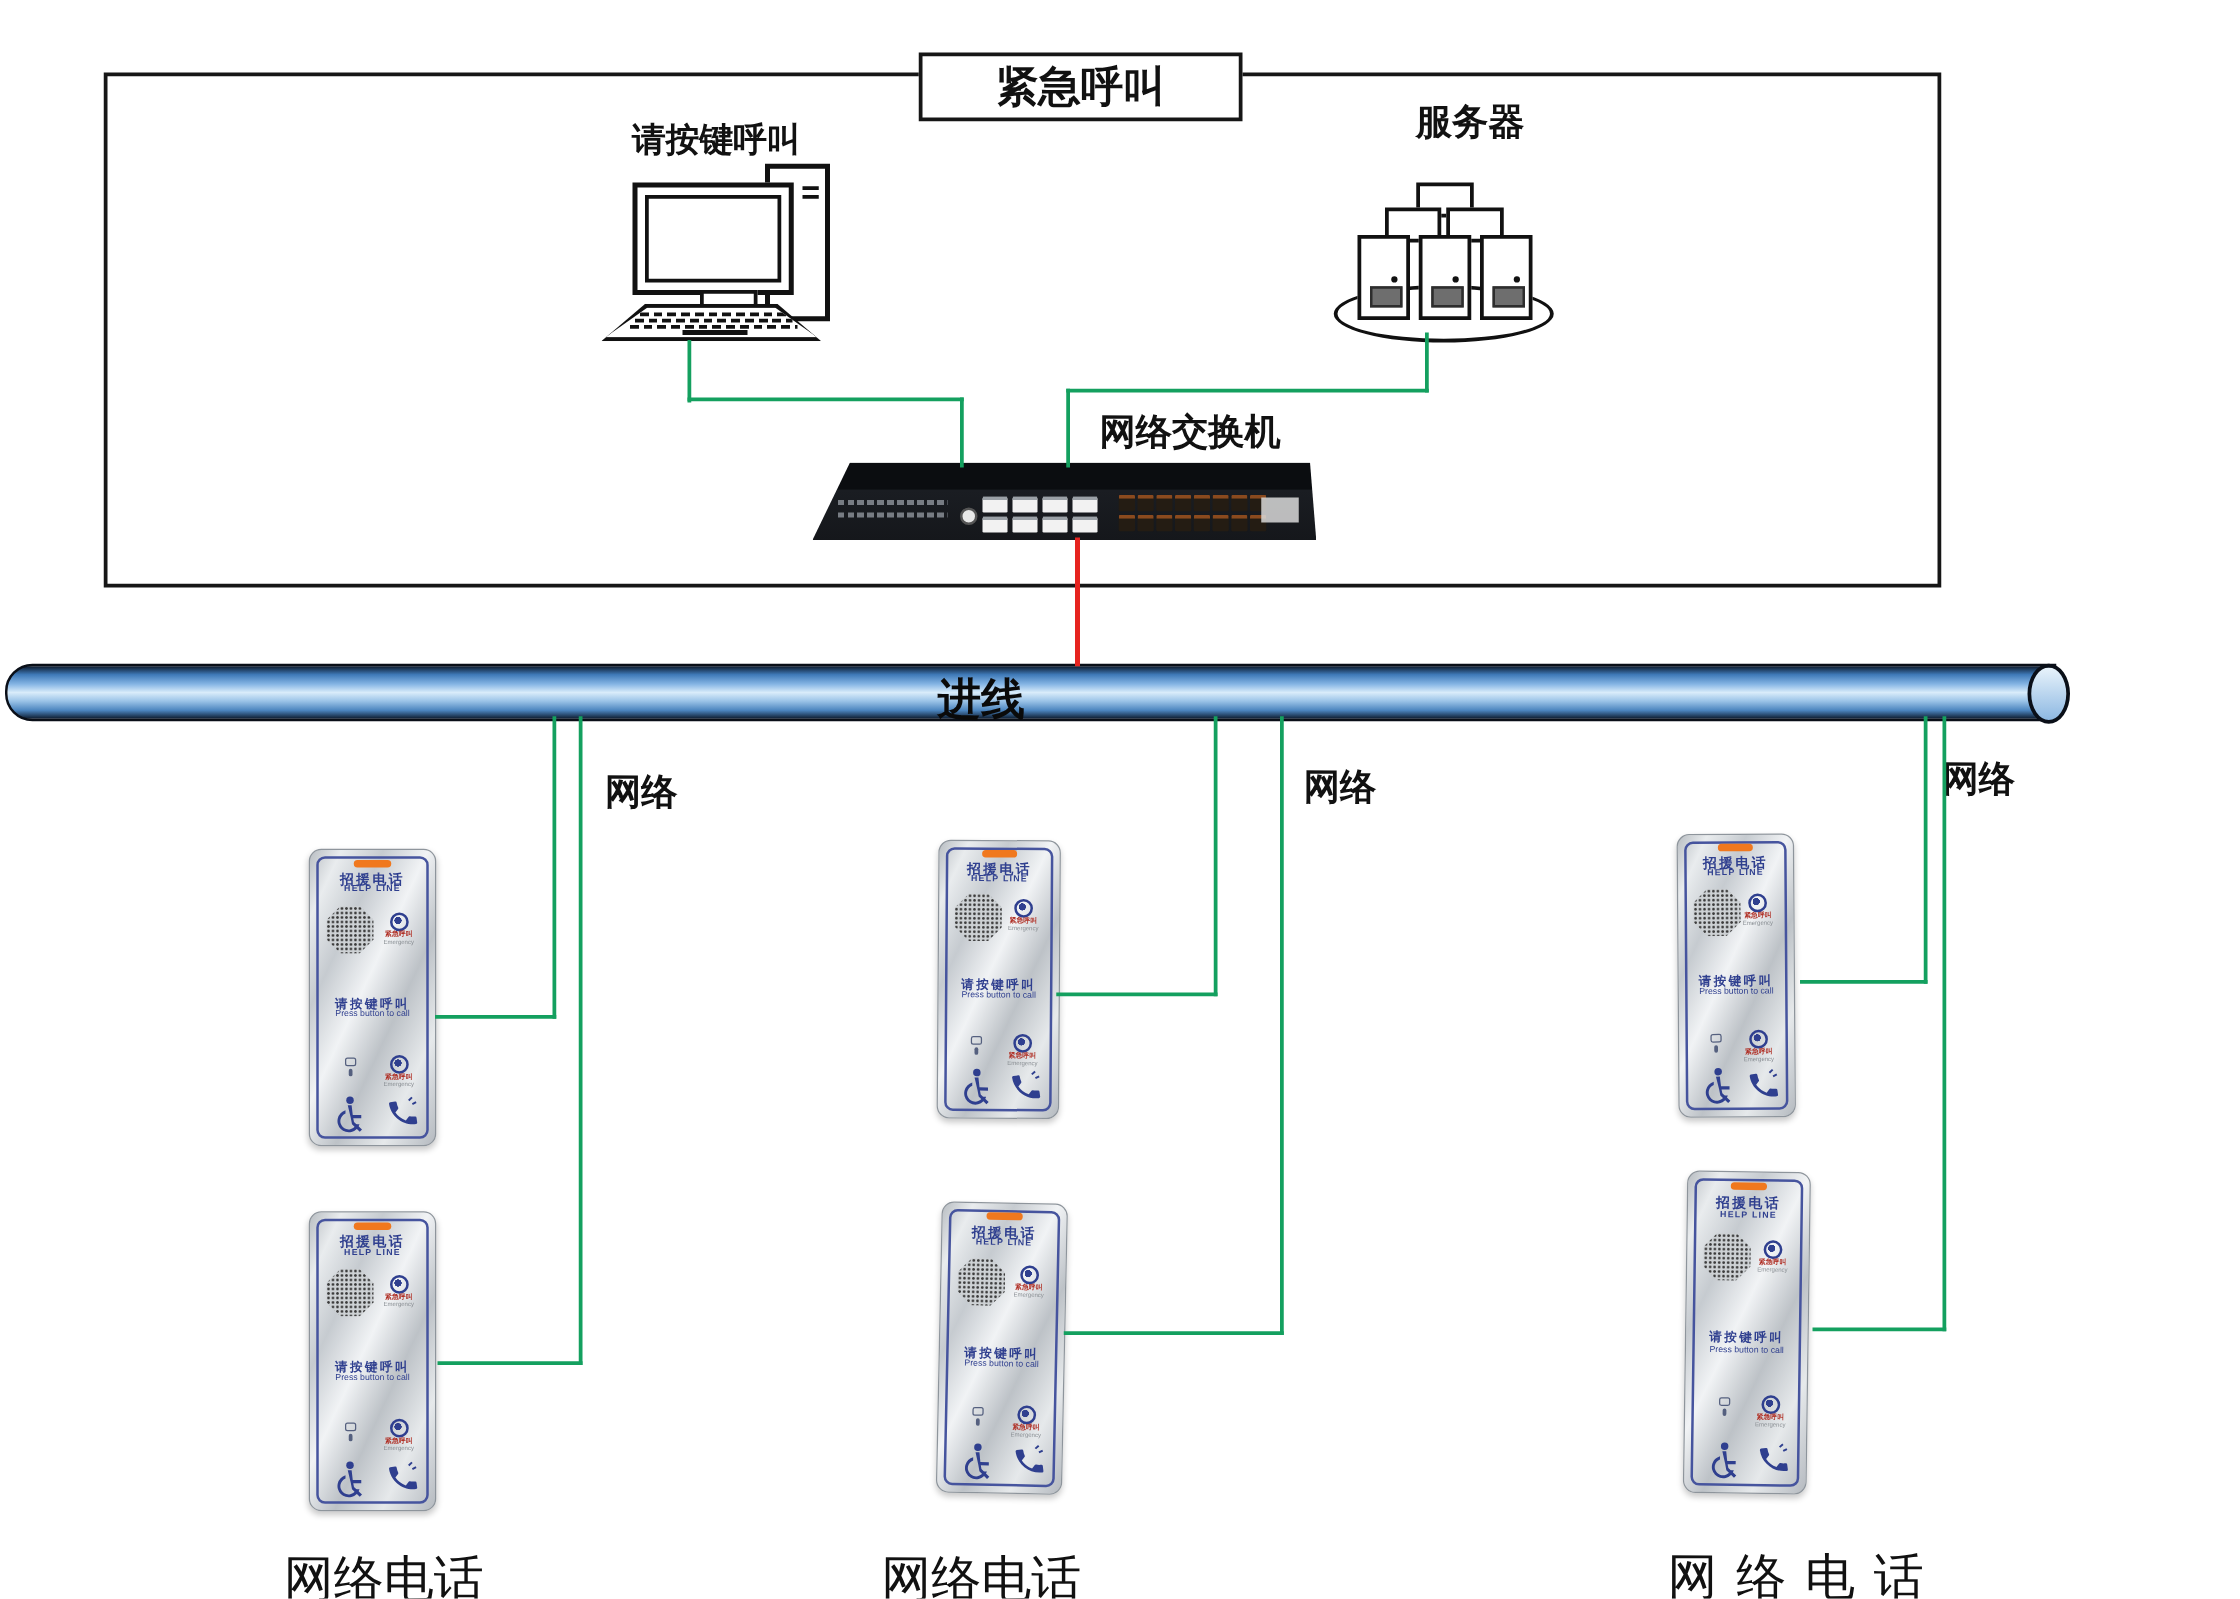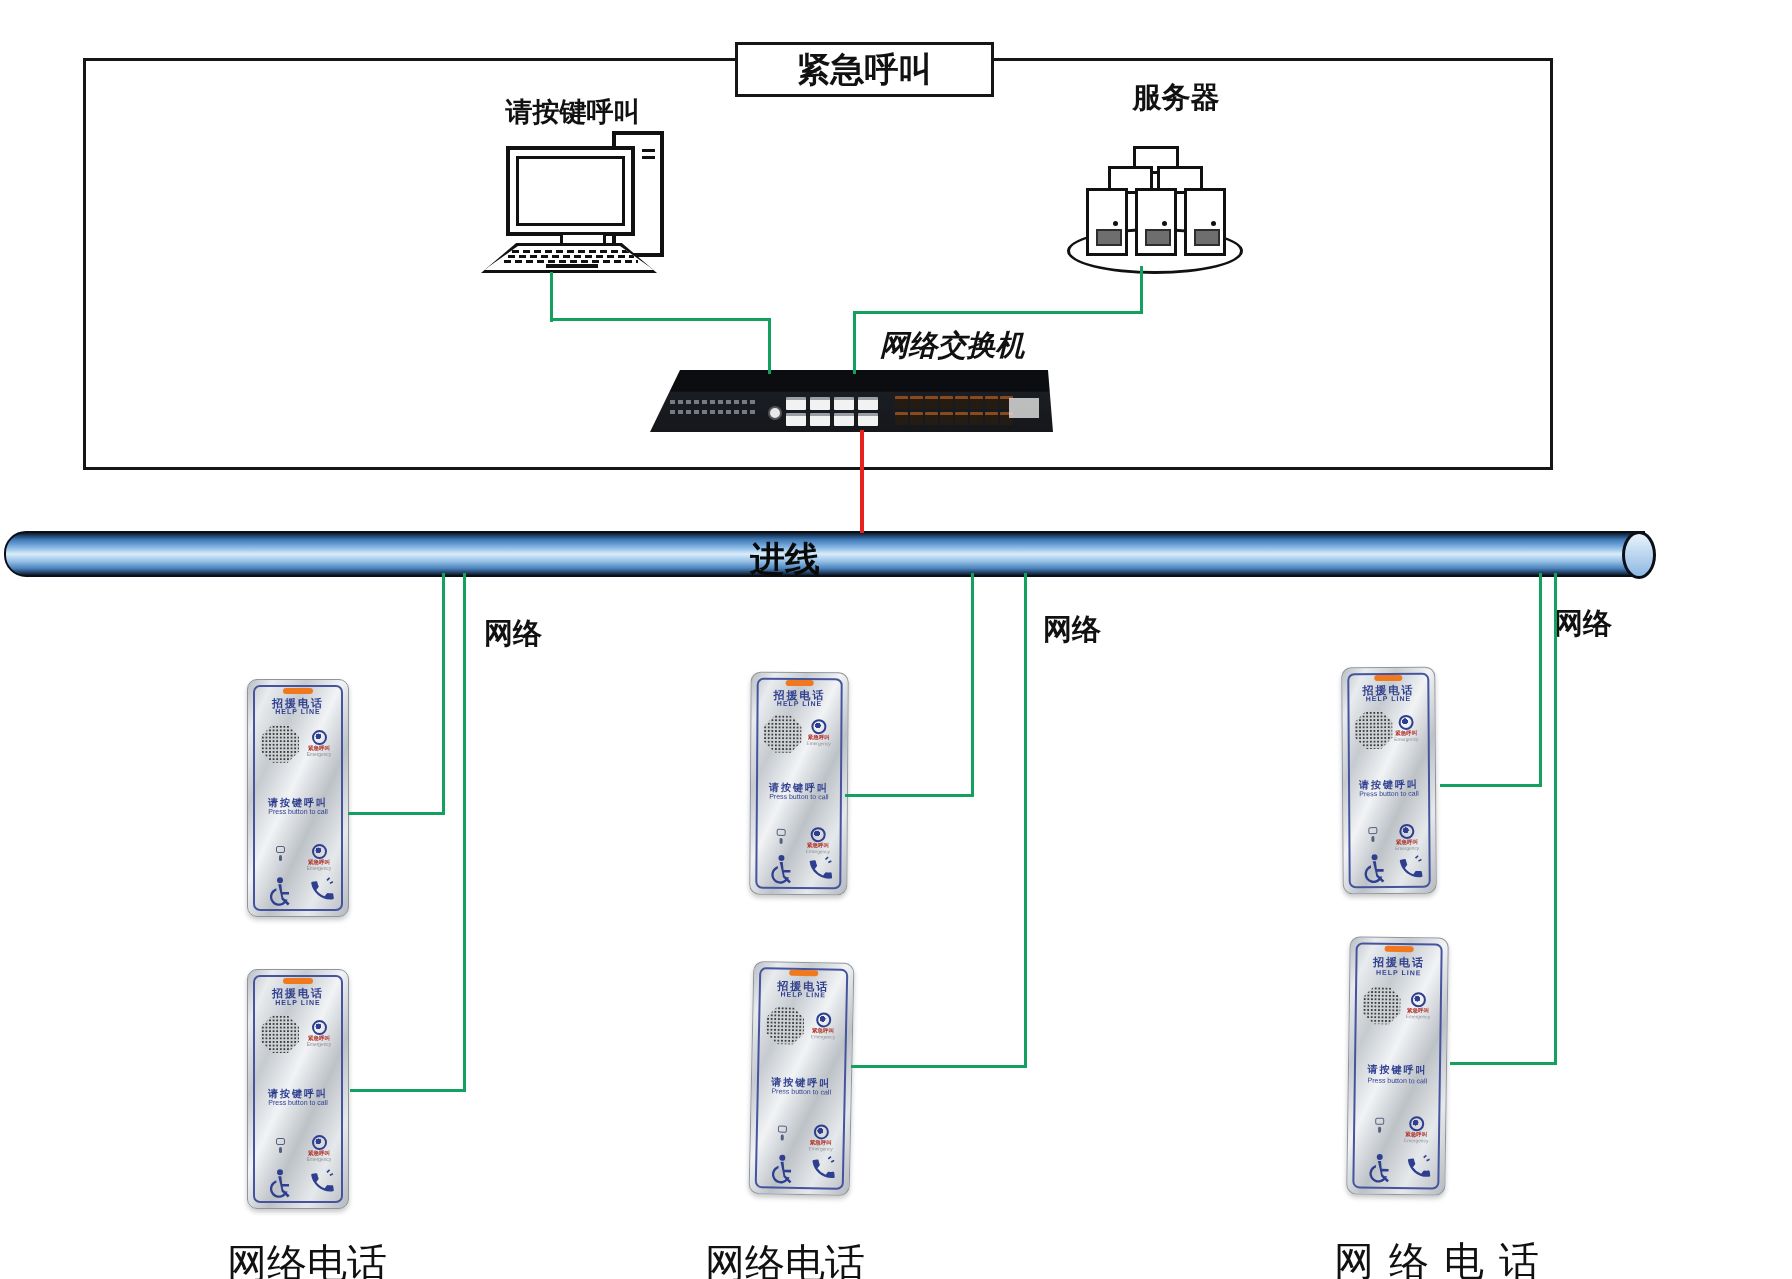--- a/index.html
+++ b/index.html
@@ -123,21 +123,21 @@
     <div class="srv-tower" style="left:1135px;">
       <div class="srv-dot"></div>
         <div class="srv-slot"></div>
     </div>
     <div class="srv-tower" style="left:1184px;">
       <div class="srv-dot"></div>
         <div class="srv-slot"></div>
     </div>
   </div>
 
-  <div class="lbl" style="left:857px;top:326px;width:190px;font-size:29px;font-style:italic;">网络交换机</div>
+  <div class="lbl" style="left:857px;top:326px;width:190px;font-size:29px;">网络交换机</div>
   <div class="switch-slab">
     <div class="sw-silk"></div>
     <div class="sw-silk sw-silk2"></div>
     <div class="sw-round"></div>
     <div class="sw-ports-white">
       <div class="sw-port-w"></div>
         <div class="sw-port-w"></div>
         <div class="sw-port-w"></div>
         <div class="sw-port-w"></div>
       <div class="sw-port-w"></div>

